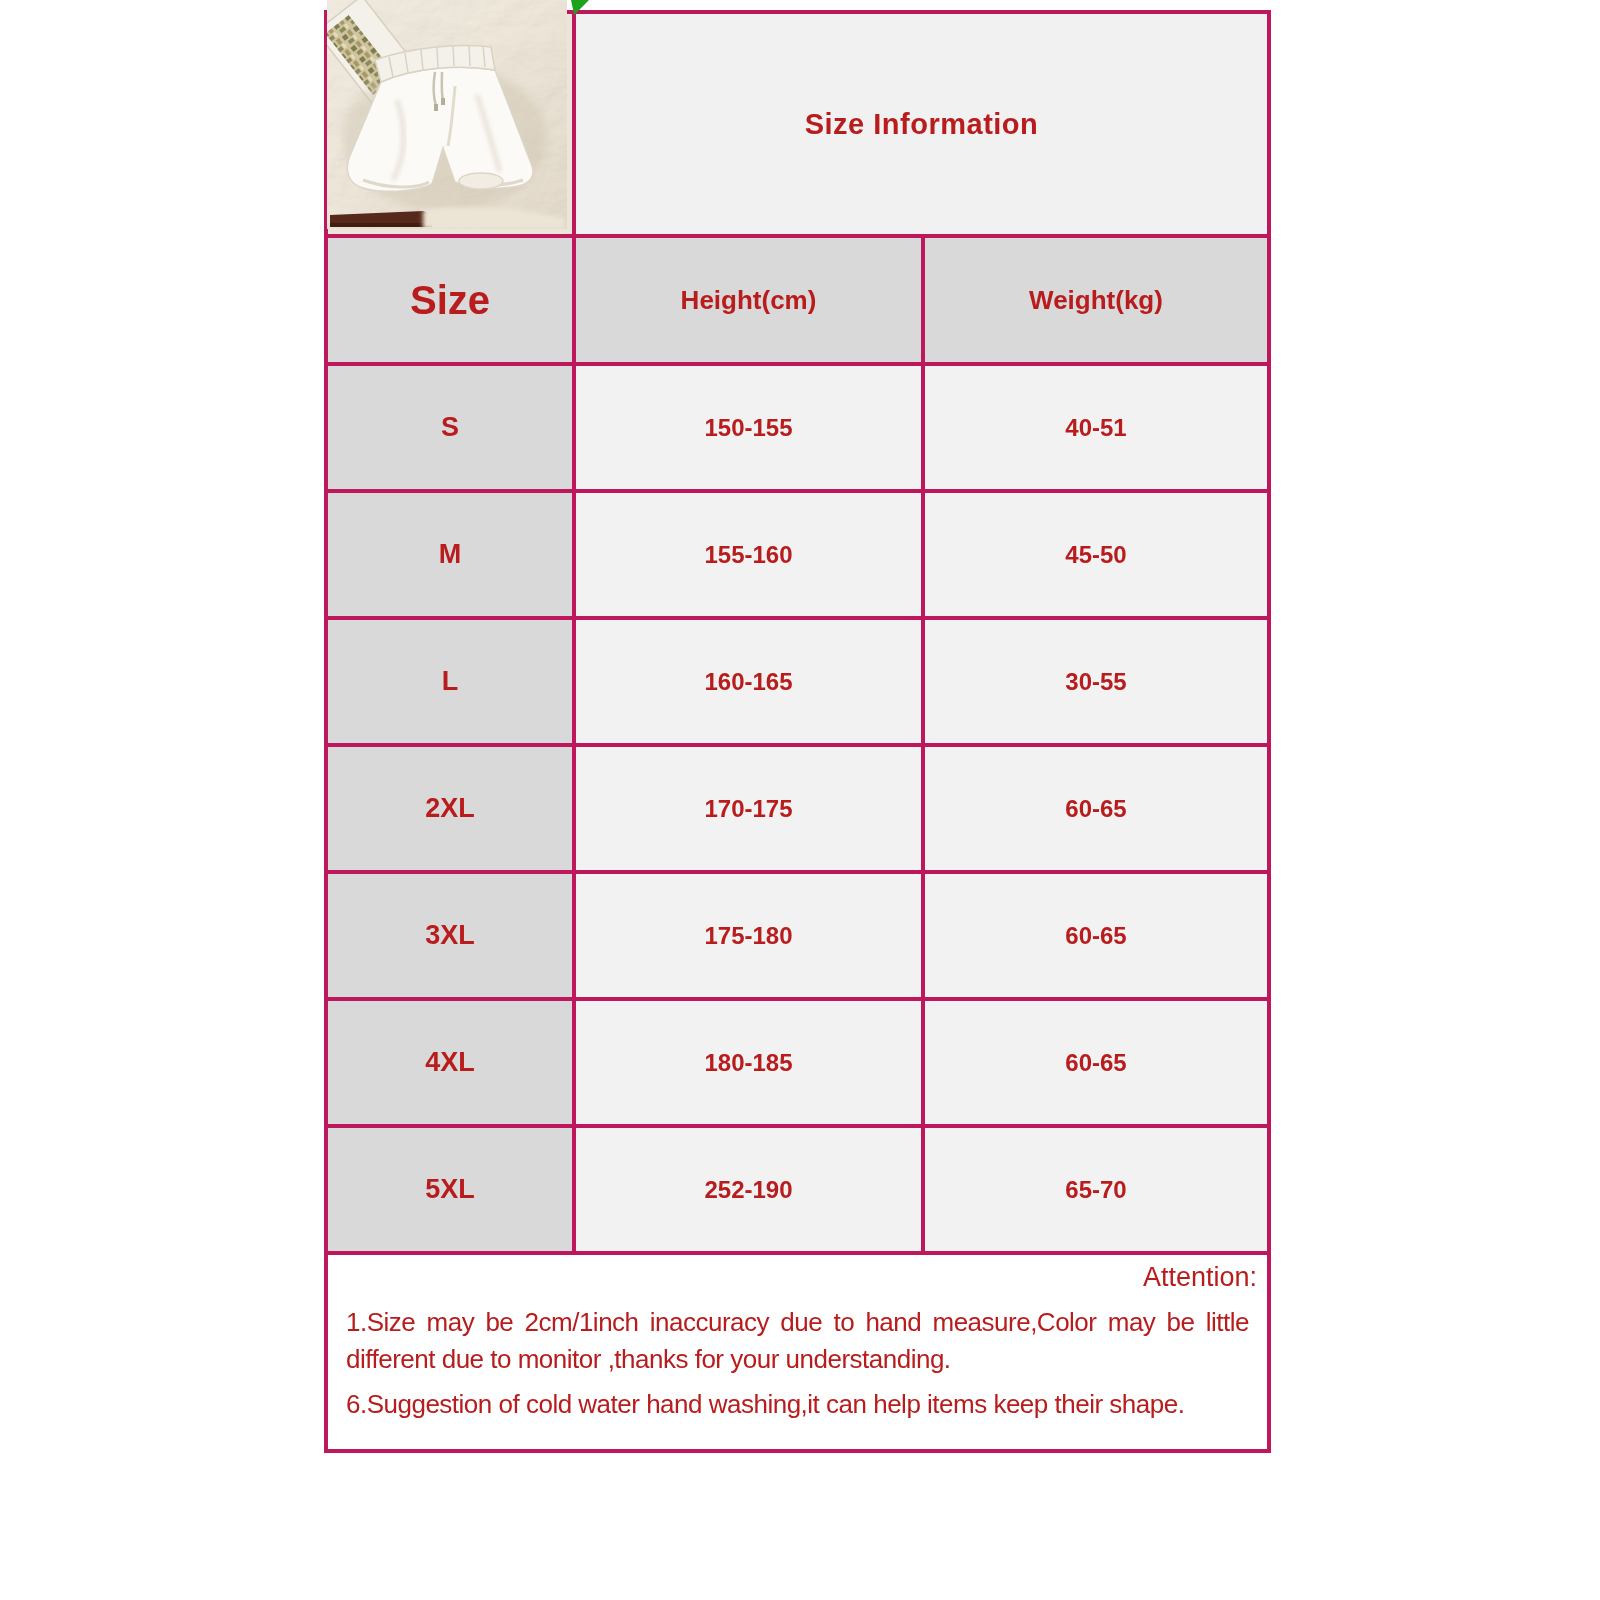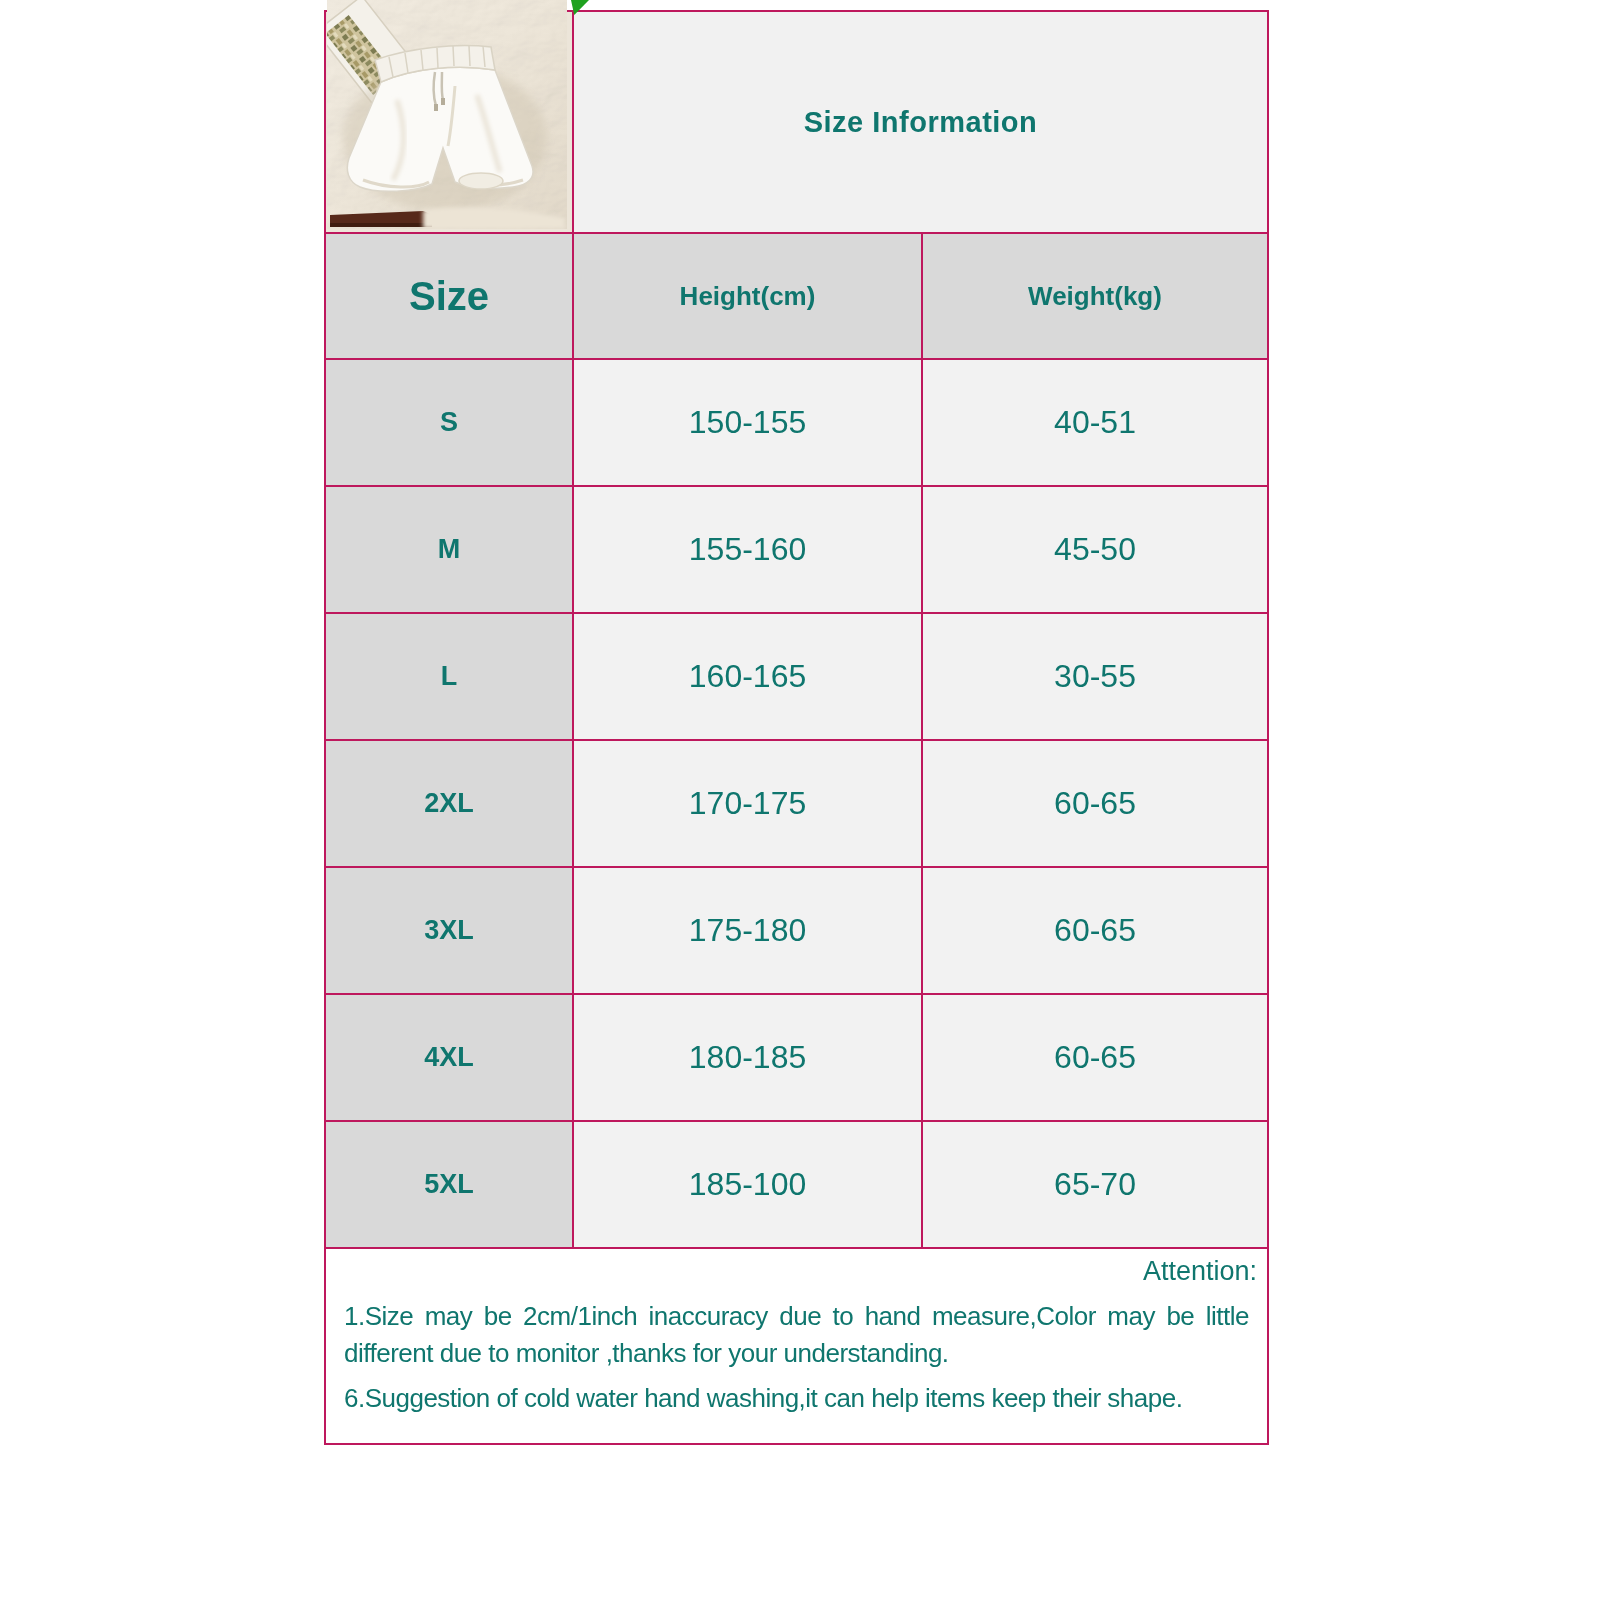--- a/index.html
+++ b/index.html
@@ -12,25 +12,25 @@
     overflow:hidden;
   }
   table.size-table{
     position:absolute;
     left:324px;top:10px;
     width:943px;
     border-collapse:collapse;
     table-layout:fixed;
   }
   .size-table td,.size-table th{
-    border:2px solid #be185d;
+    border:4px solid #be185d;
     text-align:center;
     vertical-align:middle;
     padding:0;
-    color:#0f766e;
+    color:#b91c1c;
   }
   td.photo-cell{
     width:242px;height:220px;
     background:#ece5d9;
     padding:0;
   }
   td.title-cell{
     background:#f1f1f1;
     font-weight:bold;
     font-size:29px;
@@ -45,22 +45,22 @@
   }
   tr.head-row th.size-head{font-size:40px;}
   tr.data-row{height:127px;}
   tr.data-row td.size-cell{
     background:#d9d9d9;
     font-weight:bold;
     font-size:27px;
   }
   tr.data-row td.val-cell{
     background:#f2f2f2;
-    font-weight:normal;
-    font-size:32px;
+    font-weight:bold;
+    font-size:24px;
     text-align:center;
   }
   td.attention-cell{
     background:#ffffff;
     height:190px;
     text-align:left;
     vertical-align:top;
     padding:4px 10px 0 10px;
   }
   .attention-cell .att-heading{
@@ -139,21 +139,21 @@
       <td class="val-cell">175-180</td>
       <td class="val-cell">60-65</td>
     </tr>
     <tr class="data-row">
       <td class="size-cell">4XL</td>
       <td class="val-cell">180-185</td>
       <td class="val-cell">60-65</td>
     </tr>
     <tr class="data-row">
       <td class="size-cell">5XL</td>
-      <td class="val-cell">185-100</td>
+      <td class="val-cell">252-190</td>
       <td class="val-cell">65-70</td>
     </tr>
     <tr>
       <td class="attention-cell" colspan="3">
         <div class="att-heading">Attention:</div>
         <p class="att-item">1.Size may be 2cm/1inch inaccuracy due to hand measure,Color may be little different due to monitor ,thanks for your understanding.</p>
         <p class="att-item">6.Suggestion of cold water hand washing,it can help items keep their shape.</p>
       </td>
     </tr>
   </tbody>

